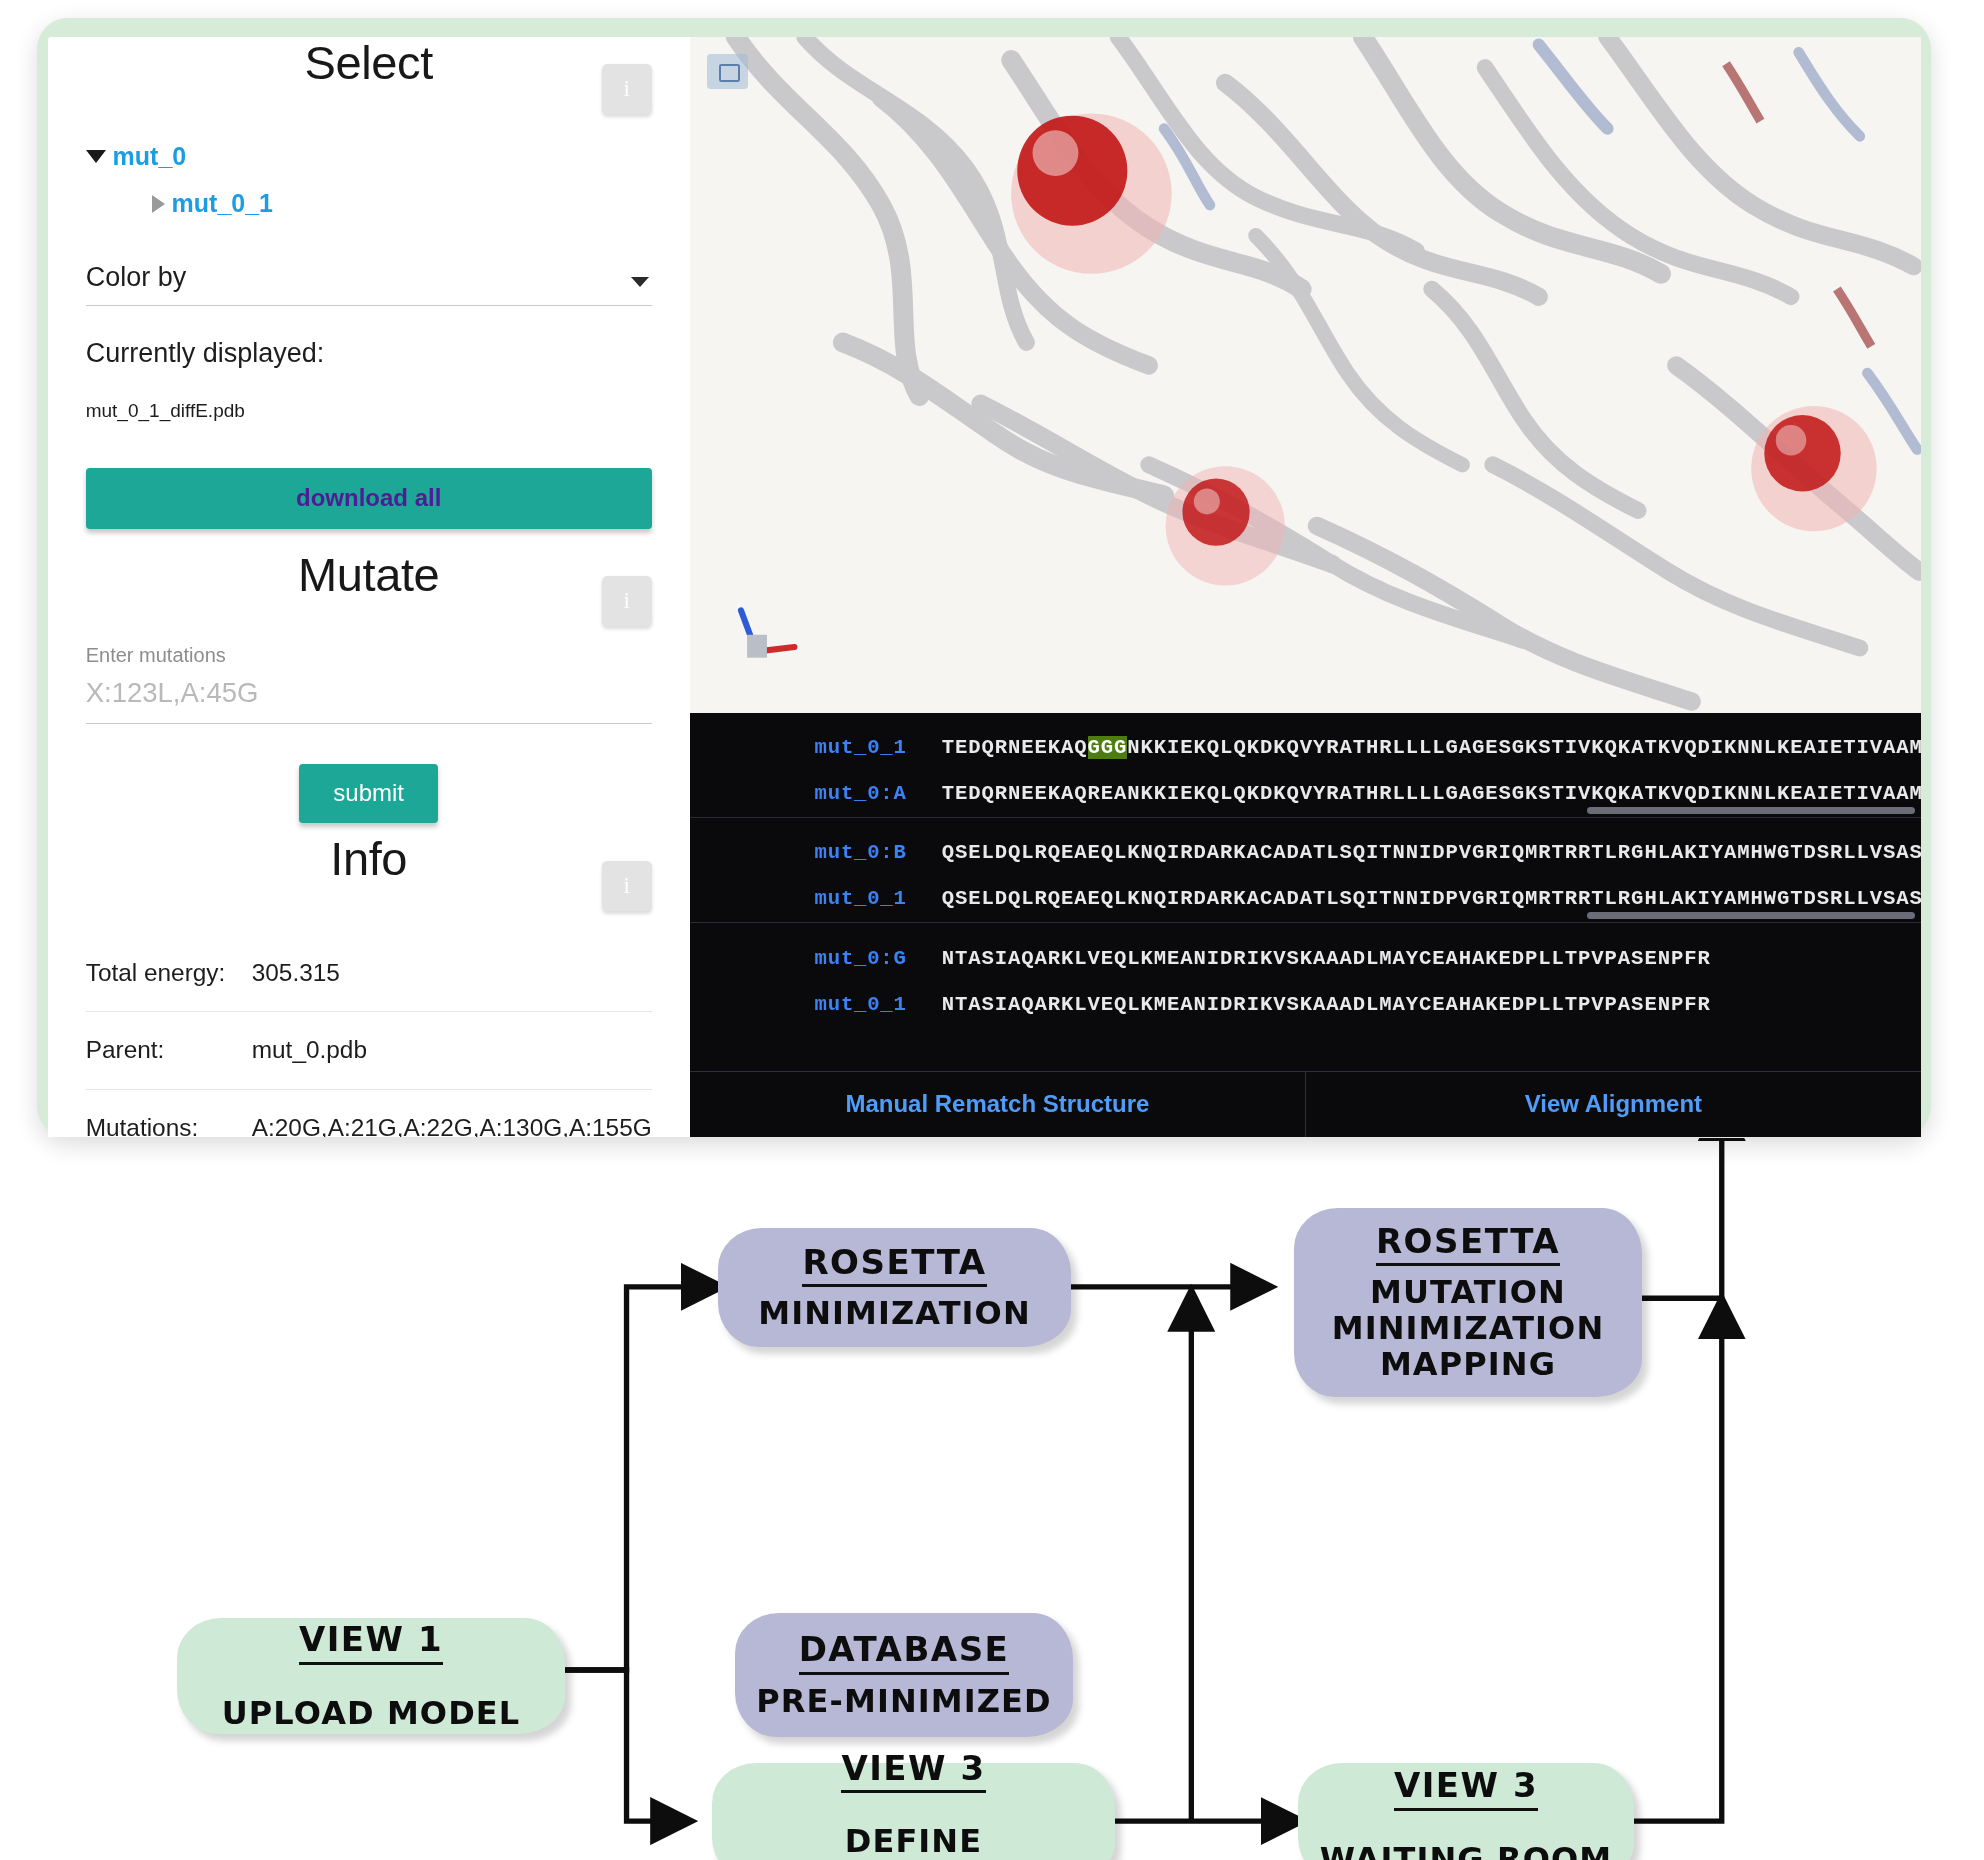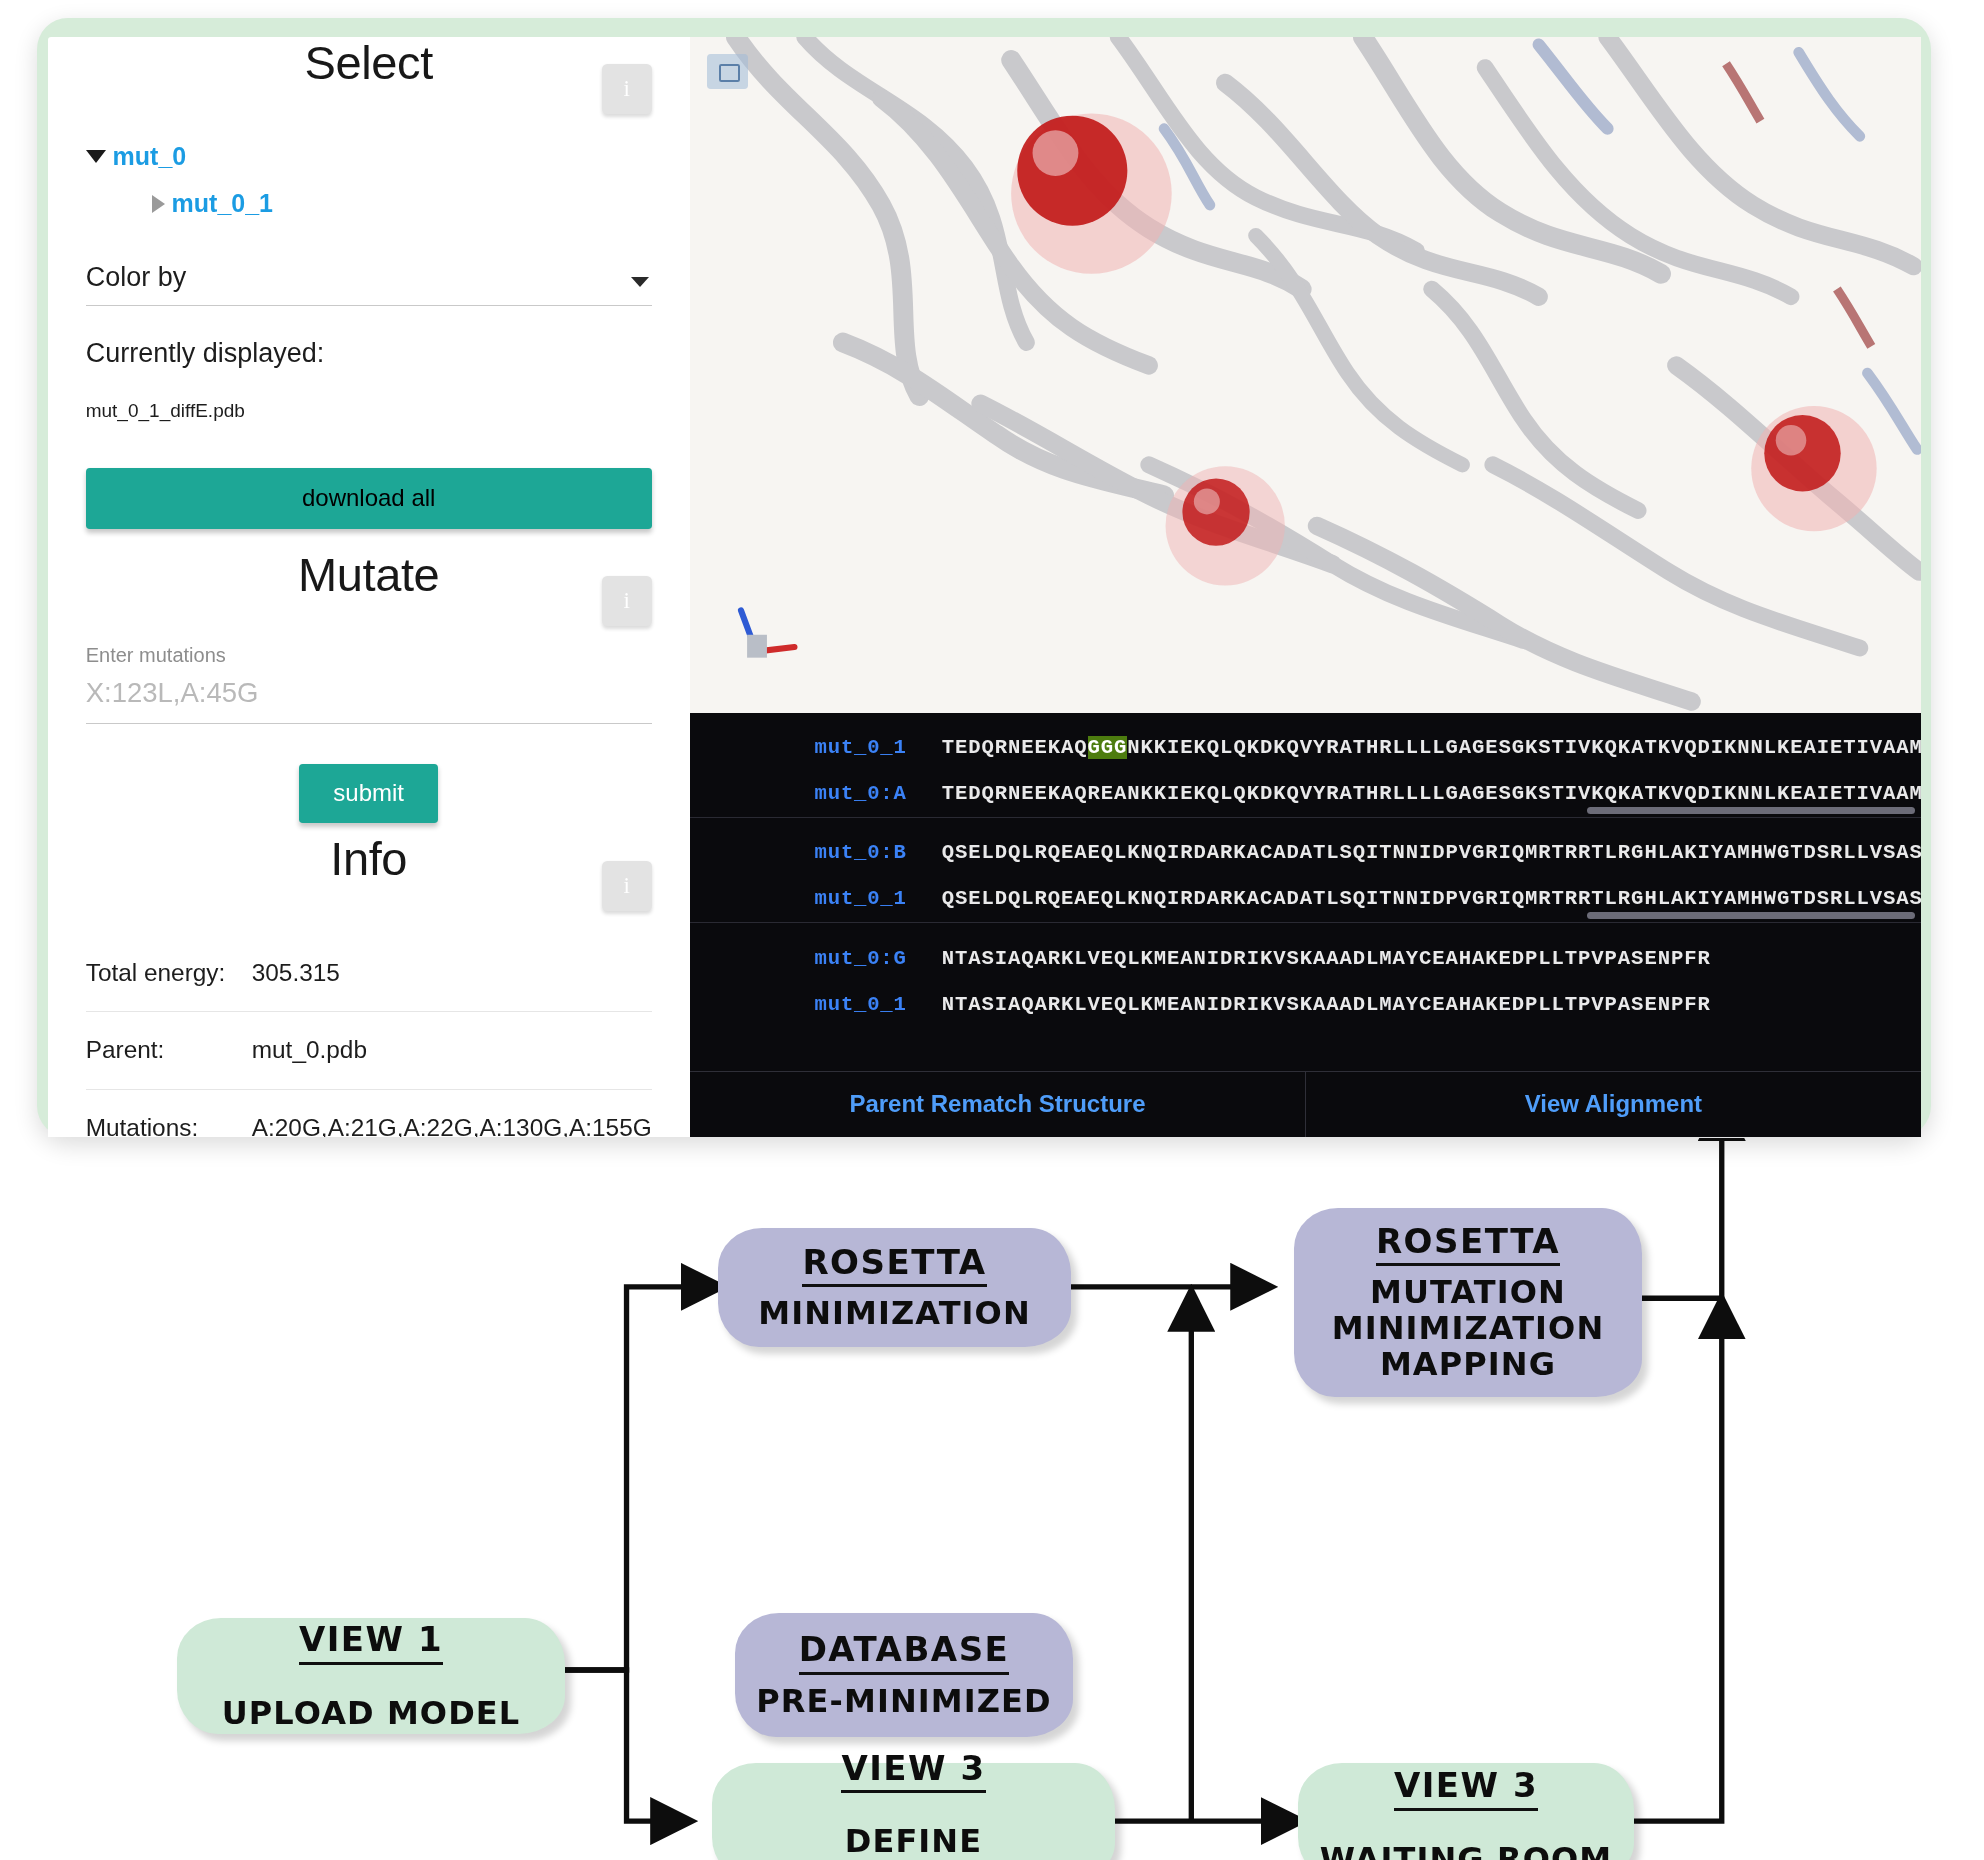--- a/index.html
+++ b/index.html
@@ -118,23 +118,23 @@
     font-size: 19px; color: #1d1d1d;
     margin-top: 31px;
   }
 
   .btn-download {
     display: block;
     width: 100%;
     margin-top: 46px;
     height: 61px;
     background: #1da796;
-    color: #000000;
+    color: #4c1d95;
     font-size: 24px;
-    font-weight: 400;
+    font-weight: 700;
     border: none; border-radius: 3.8px;
     box-shadow: 0 3.1px 5.3px rgba(0,0,0,0.22);
     cursor: pointer;
   }
 
   .field-caption {
     font-size: 20px; color: #8d8d8d;
     margin-top: 10.7px;
   }
   .text-input {
@@ -454,21 +454,21 @@
             <span class="aln-name">mut_0:G</span>
             <span class="aln-seq">NTASIAQARKLVEQLKMEANIDRIKVSKAAADLMAYCEAHAKEDPLLTPVPASENPFR</span>
           </div>
           <div class="aln-row">
             <span class="aln-name">mut_0_1</span>
             <span class="aln-seq">NTASIAQARKLVEQLKMEANIDRIKVSKAAADLMAYCEAHAKEDPLLTPVPASENPFR</span>
           </div>
         </div>
 
         <div id="aln-actions">
-          <div class="aln-action">Parent Rematch Structure</div>
+          <div class="aln-action">Manual Rematch Structure</div>
           <div class="aln-action">View Alignment</div>
         </div>
       </div>
     </div>
   </div>
 </div>
 
 <div id="flow">
   <svg id="flow-svg" viewBox="0 0 2599 946">
     <defs>

